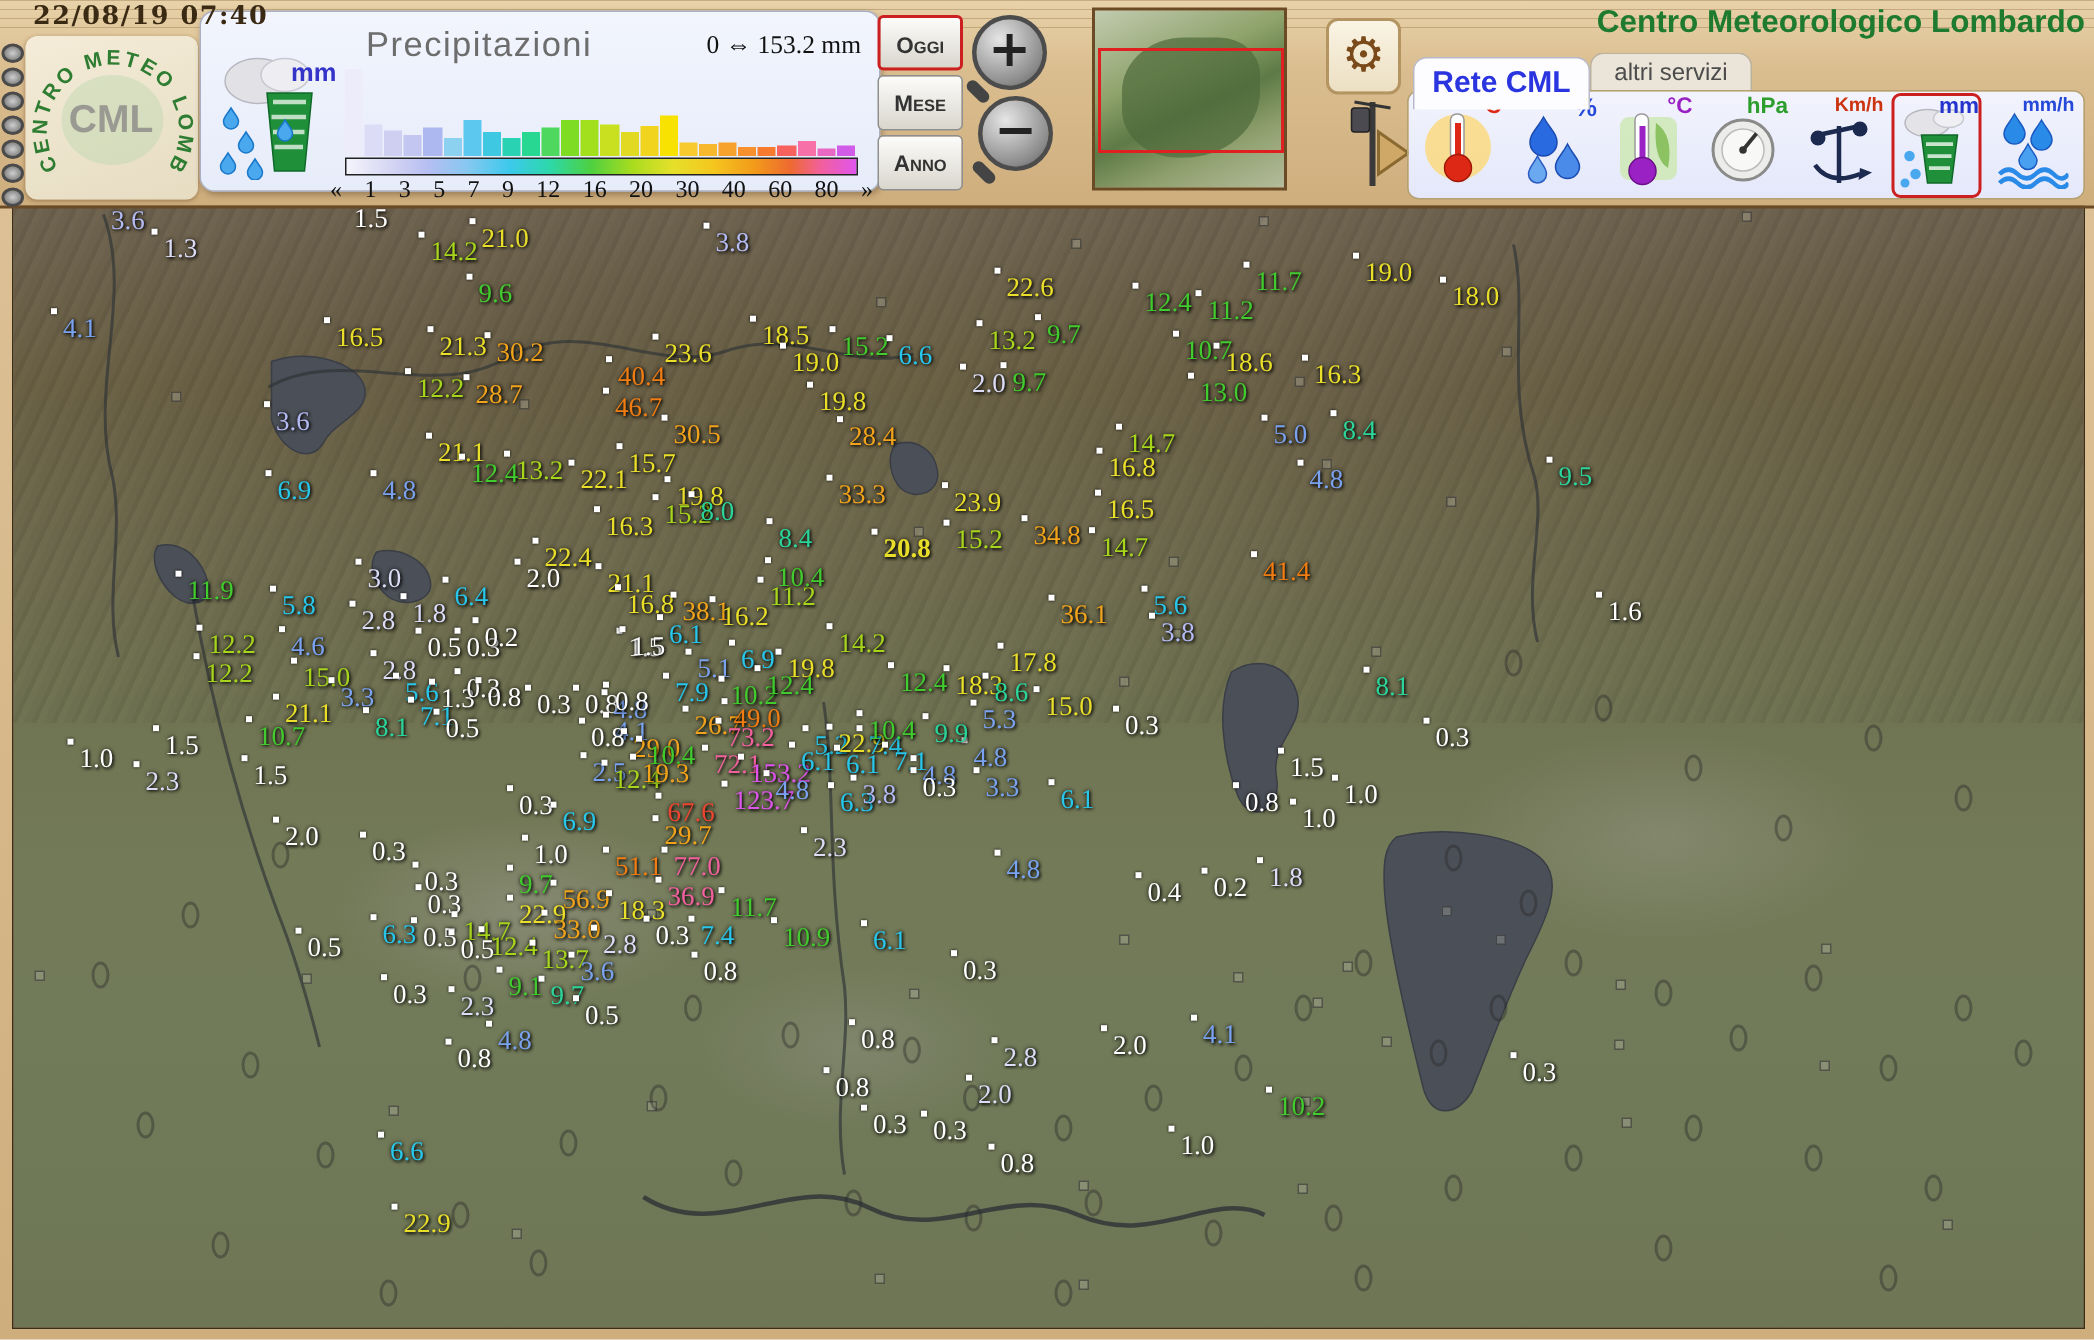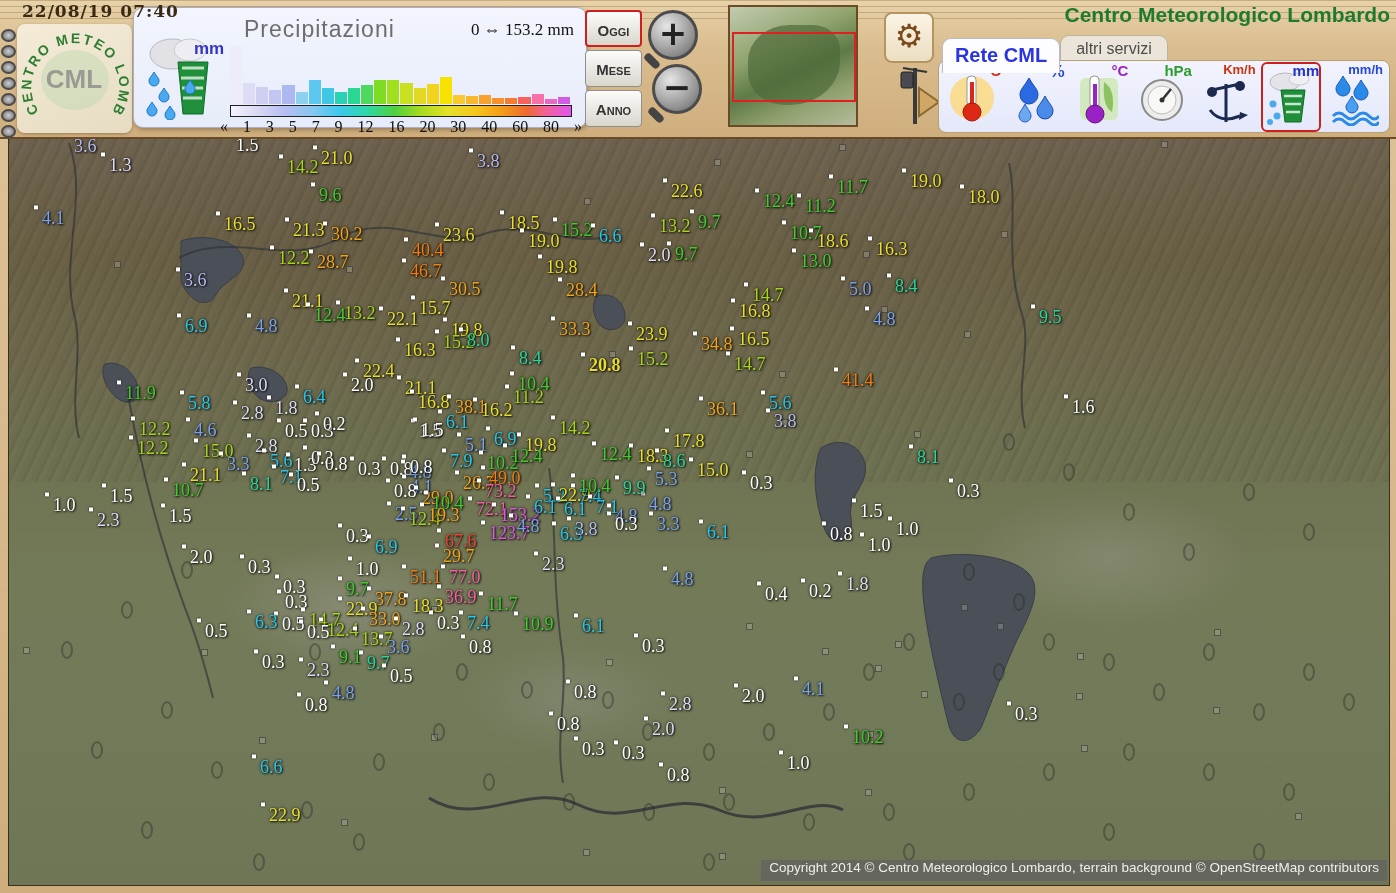--- a/index.html
+++ b/index.html
@@ -466,21 +466,21 @@
       <div class="pt c-blu" style="left: 842px; top: 153px;">5.0</div>
       <div class="pt c-tea" style="left: 888px; top: 150px;">8.4</div>
       <div class="pt c-yel" style="left: 732px; top: 175px;">16.8</div>
       <div class="pt c-blu" style="left: 866px; top: 183px;">4.8</div>
       <div class="pt c-orn" style="left: 552px; top: 193px;">33.3</div>
       <div class="pt c-yel" style="left: 629px; top: 198px;">23.9</div>
       <div class="pt c-yel" style="left: 731px; top: 203px;">16.5</div>
       <div class="pt c-tea" style="left: 512px; top: 222px;">8.4</div>
       <div class="pt c-yel" style="left: 582px; top: 229px; font-weight: bold;">20.8</div>
       <div class="pt c-ygr" style="left: 630px; top: 223px;">15.2</div>
-      <div class="pt c-orn" style="left: 682px; top: 208px; margin-left: 12px;">34.8</div>
+      <div class="pt c-orn" style="left: 682px; top: 220px;">34.8</div>
       <div class="pt c-ygr" style="left: 727px; top: 228px;">14.7</div>
       <div class="pt c-dor" style="left: 835px; top: 244px;">41.4</div>
       <div class="pt c-yel" style="left: 961px; top: 61px;">18.0</div>
       <div class="pt c-tea" style="left: 1032px; top: 181px;">9.5</div>
       <div class="pt c-grn" style="left: 118px; top: 257px;">11.9</div>
       <div class="pt c-cyn" style="left: 181px; top: 267px;">5.8</div>
       <div class="pt c-pal" style="left: 238px; top: 249px;">3.0</div>
       <div class="pt c-cyn" style="left: 296px; top: 261px;">6.4</div>
       <div class="pt c-pal" style="left: 268px; top: 272px;">1.8</div>
       <div class="pt c-pal" style="left: 234px; top: 277px;">2.8</div>
@@ -583,21 +583,21 @@
       <div class="pt c-wht" style="left: 802px; top: 455px;">0.2</div>
       <div class="pt c-pal" style="left: 839px; top: 448px;">1.8</div>
       <div class="pt c-tea" style="left: 910px; top: 321px;">8.1</div>
       <div class="pt c-wht" style="left: 1065px; top: 271px;">1.6</div>
       <div class="pt c-wht" style="left: 950px; top: 355px;">0.3</div>
       <div class="pt c-dor" style="left: 403px; top: 441px;">51.1</div>
       <div class="pt c-pnk" style="left: 442px; top: 441px;">77.0</div>
       <div class="pt c-wht" style="left: 276px; top: 451px;">0.3</div>
       <div class="pt c-grn" style="left: 339px; top: 453px;">9.7</div>
       <div class="pt c-wht" style="left: 278px; top: 466px;">0.3</div>
-      <div class="pt c-orn" style="left: 368px; top: 463px;">37.8</div>
+      <div class="pt c-orn" style="left: 368px; top: 463px;">56.9</div>
       <div class="pt c-yel" style="left: 405px; top: 470px;">18.3</div>
       <div class="pt c-pnk" style="left: 438px; top: 461px;">36.9</div>
       <div class="pt c-yel" style="left: 339px; top: 473px;">22.9</div>
       <div class="pt c-orn" style="left: 362px; top: 483px;">33.0</div>
       <div class="pt c-ygr" style="left: 302px; top: 484px;">14.7</div>
       <div class="pt c-wht" style="left: 275px; top: 488px;">0.5</div>
       <div class="pt c-wht" style="left: 300px; top: 496px;">0.5</div>
       <div class="pt c-ygr" style="left: 320px; top: 494px;">12.4</div>
       <div class="pt c-ygr" style="left: 354px; top: 503px;">13.7</div>
       <div class="pt c-pal" style="left: 395px; top: 493px;">2.8</div>
@@ -626,14 +626,13 @@
       <div class="pt c-blu" style="left: 795px; top: 553px;">4.1</div>
       <div class="pt c-wht" style="left: 550px; top: 588px;">0.8</div>
       <div class="pt c-pal" style="left: 645px; top: 593px;">2.0</div>
       <div class="pt c-wht" style="left: 575px; top: 613px;">0.3</div>
       <div class="pt c-wht" style="left: 615px; top: 617px;">0.3</div>
       <div class="pt c-grn" style="left: 845px; top: 601px;">10.2</div>
       <div class="pt c-wht" style="left: 780px; top: 627px;">1.0</div>
       <div class="pt c-wht" style="left: 660px; top: 639px;">0.8</div>
       <div class="pt c-wht" style="left: 1008px; top: 578px;">0.3</div>
     </div>
-  <div class="copyright">Copyright 2014 © Centro Meteorologico Lombardo, terrain background © OpenStreetMap contributors</div>
 </div>
 
 </body></html>

